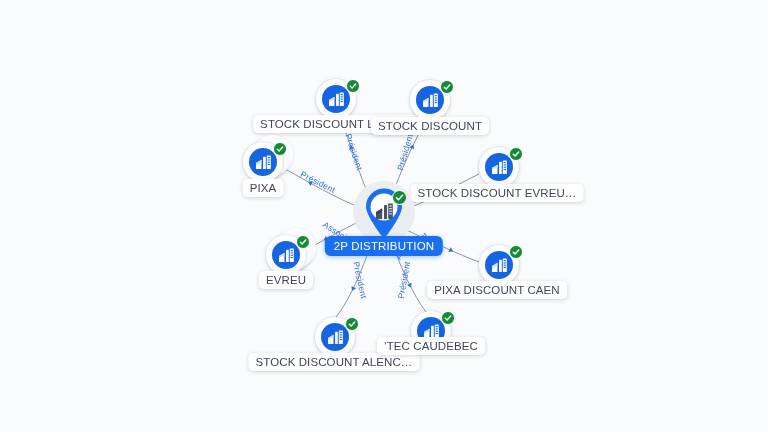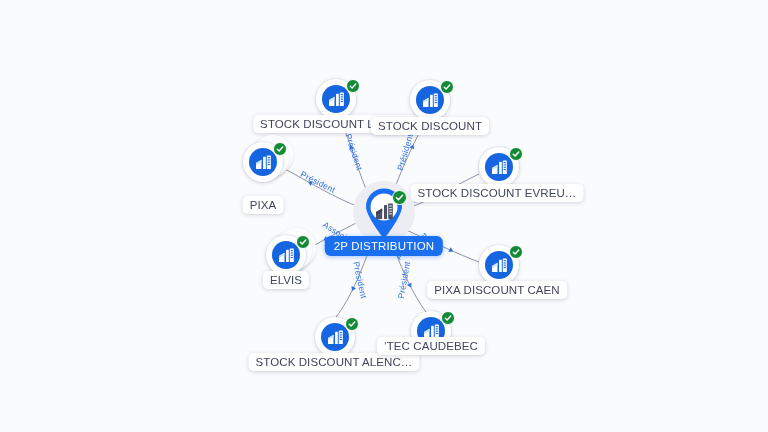--- a/index.html
+++ b/index.html
@@ -260,21 +260,21 @@
               <rect x="14.2" y="7.6" width="2.6" height="1.2" fill="#1565e0"></rect>
               <rect x="14.2" y="10.2" width="2.6" height="1.2" fill="#1565e0"></rect>
             </svg>
           </div>
         </div>
         <div class="badge">
           <svg width="8" height="8" viewBox="0 0 10 10">
             <path d="M1.6 5.2 L3.9 7.4 L8.4 2.6" stroke="#ffffff" stroke-width="1.8" fill="none" stroke-linecap="round" stroke-linejoin="round"></path>
           </svg>
         </div>
-        <div class="node-label" style="left: 0px; top: 17px; margin-top: 17px;">PIXA</div>
+        <div class="node-label" style="left: 0px; top: 17px;">PIXA</div>
       </div>
       <div class="node" style="left: 499px; top: 167px;">
         <div class="node-disc">
           <div class="node-inner">
             <svg width="17" height="15" viewBox="0 0 19 17">
               <path d="M1 16 L1 9 L7.2 5.4 L7.2 16 Z" fill="#ffffff"></path>
               <path d="M1 9 L7.2 5.4 L7.2 8.2 L1 11.4 Z" fill="#cfe0fb"></path>
               <rect x="9" y="2" width="3.1" height="14" rx="0.5" fill="#ffffff"></rect>
               <rect x="13.2" y="0.5" width="4.6" height="15.5" rx="0.7" fill="#ffffff"></rect>
               <rect x="14.2" y="2.4" width="2.6" height="1.2" fill="#1565e0"></rect>
@@ -306,21 +306,21 @@
               <rect x="14.2" y="7.6" width="2.6" height="1.2" fill="#1565e0"></rect>
               <rect x="14.2" y="10.2" width="2.6" height="1.2" fill="#1565e0"></rect>
             </svg>
           </div>
         </div>
         <div class="badge">
           <svg width="8" height="8" viewBox="0 0 10 10">
             <path d="M1.6 5.2 L3.9 7.4 L8.4 2.6" stroke="#ffffff" stroke-width="1.8" fill="none" stroke-linecap="round" stroke-linejoin="round"></path>
           </svg>
         </div>
-        <div class="node-label" style="left: 0px; top: 16px;">ELVIS</div>
+        <div class="node-label" style="left: 0px; top: 16px;">EVREU</div>
       </div>
       <div class="node" style="left: 499px; top: 265px;">
         <div class="node-disc">
           <div class="node-inner">
             <svg width="17" height="15" viewBox="0 0 19 17">
               <path d="M1 16 L1 9 L7.2 5.4 L7.2 16 Z" fill="#ffffff"></path>
               <path d="M1 9 L7.2 5.4 L7.2 8.2 L1 11.4 Z" fill="#cfe0fb"></path>
               <rect x="9" y="2" width="3.1" height="14" rx="0.5" fill="#ffffff"></rect>
               <rect x="13.2" y="0.5" width="4.6" height="15.5" rx="0.7" fill="#ffffff"></rect>
               <rect x="14.2" y="2.4" width="2.6" height="1.2" fill="#1565e0"></rect>

